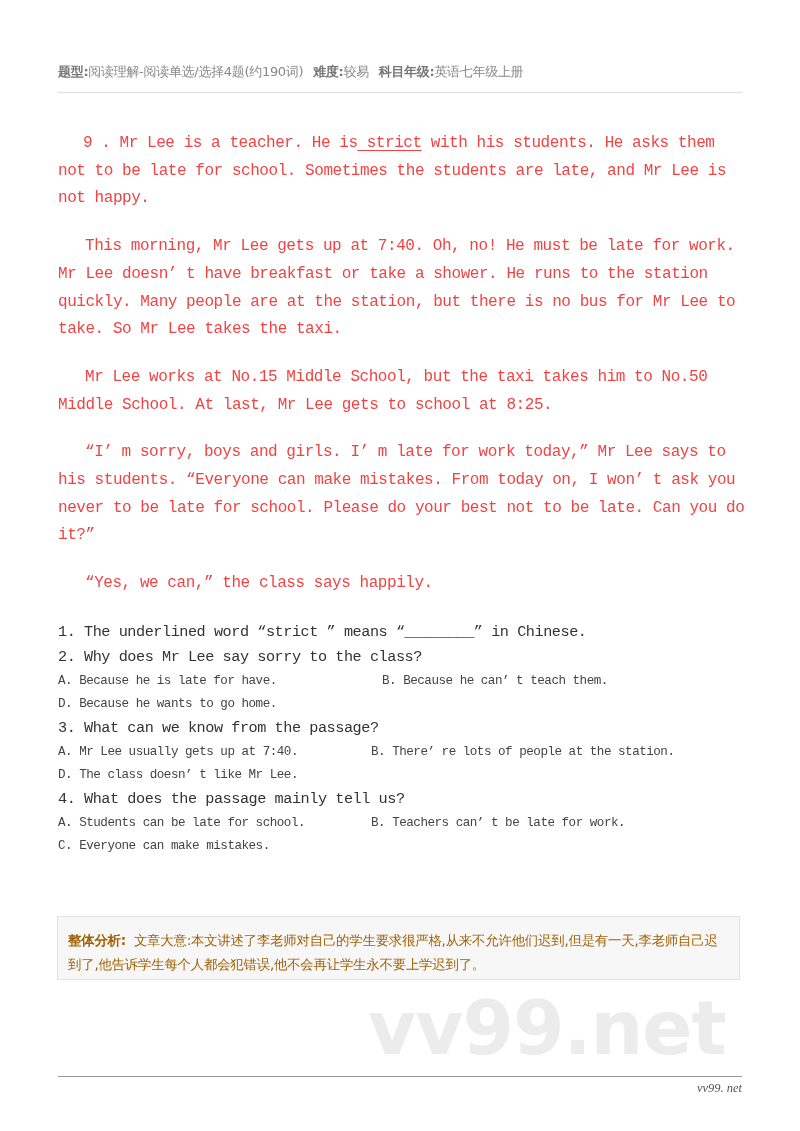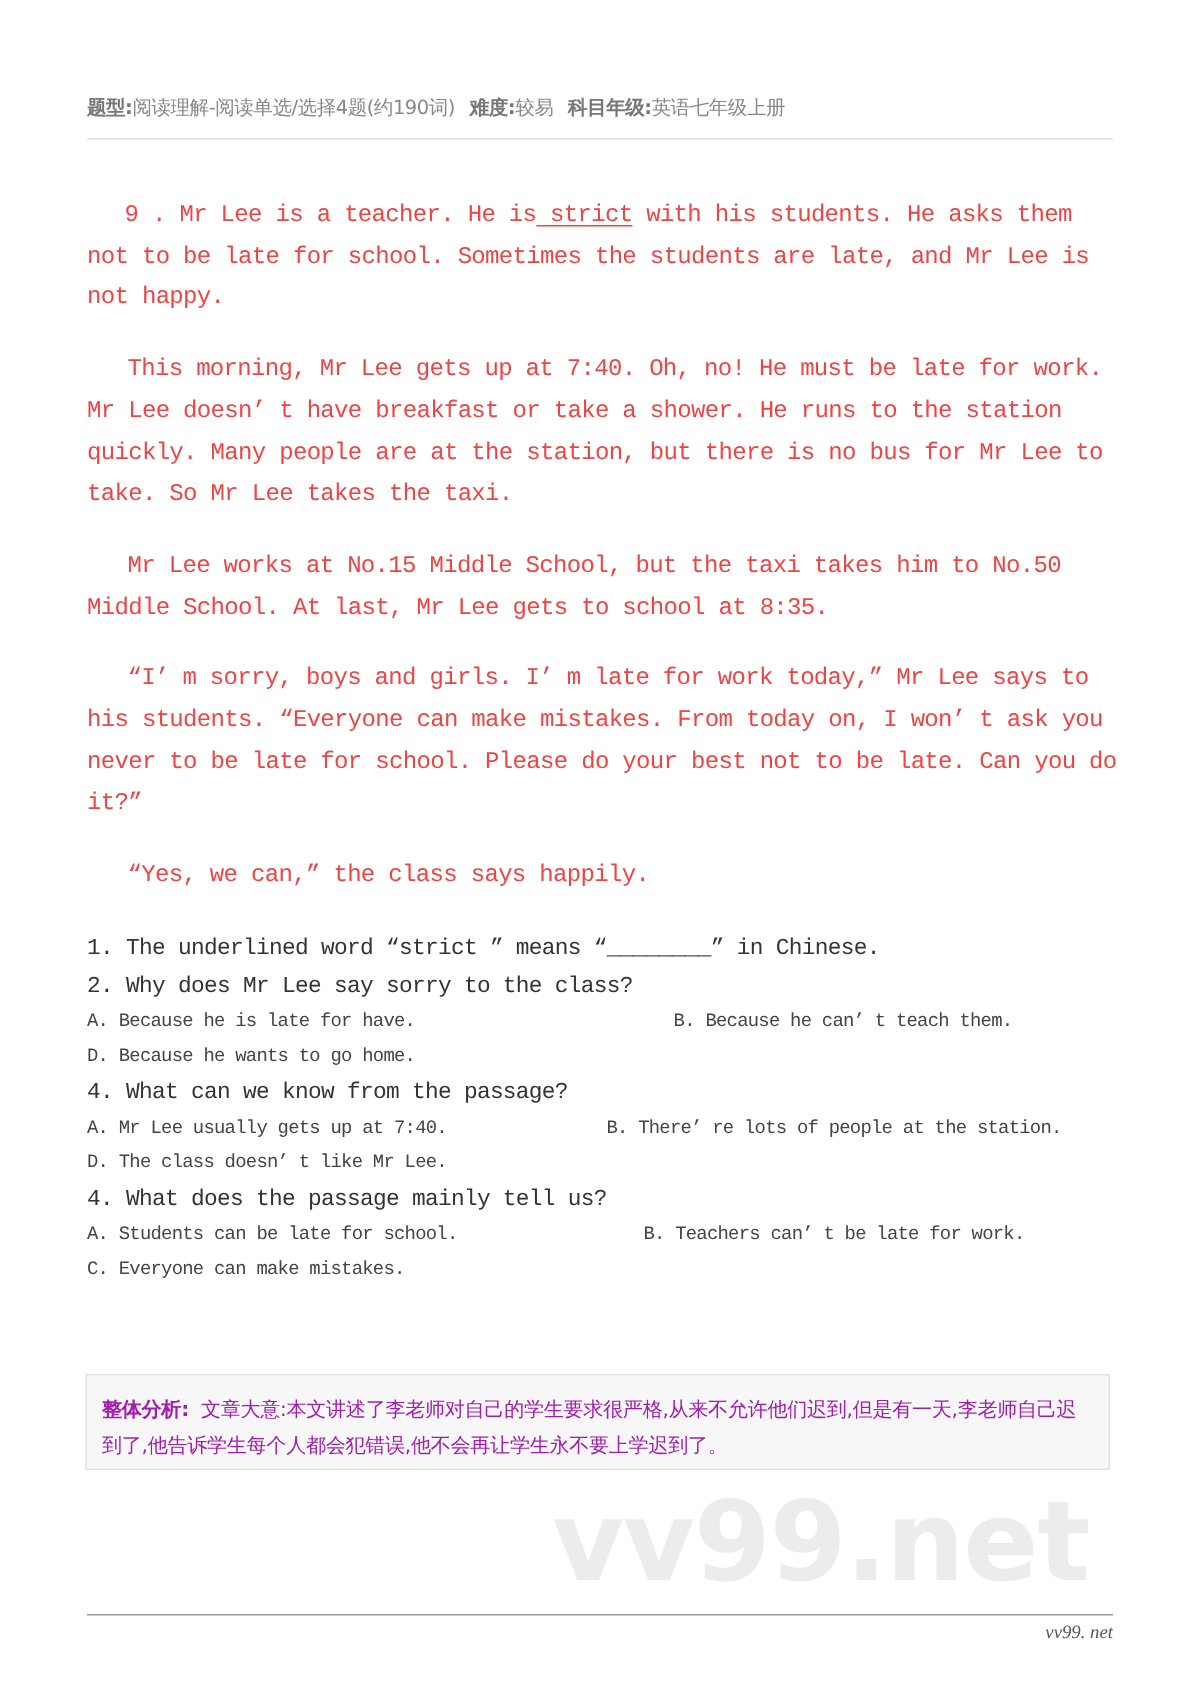--- a/index.html
+++ b/index.html
@@ -81,37 +81,37 @@
     .q-opts {
       display: flex;
       flex-wrap: wrap;
       font-size: 12.6px;
       line-height: 23px;
       letter-spacing: -0.5px;
       color: #444444;
     }
     .q-opts.four .opt { width: 172px; }
     .q-opts.two .opt { width: 324px; white-space: nowrap; }
-    .q-opts.two .opt:nth-child(2n) { width: 360px; text-align: center; }
+    .q-opts.two .opt:nth-child(2n) { width: 360px; }
     .q-opts.two.wide .opt { width: 313px; }
     .q-opts.two.wide .opt:nth-child(2n) { width: 370px; }
     .analysis-box {
       position: absolute;
       left: 57px;
       top: 916px;
       width: 683px;
       height: 64px;
       border: 1px solid #e3e3e3;
       background: #f7f7f7;
       box-sizing: border-box;
       padding: 12px 10px 0 10px;
       font-family: "DejaVu Sans", "Liberation Sans", sans-serif;
       font-size: 13.4px;
       line-height: 24px;
-      color: #a21caf;
+      color: #a16207;
       letter-spacing: -0.2px;
     }
     .analysis-box .lbl {
       font-weight: bold;
       margin-right: 8px;
     }
     .watermark {
       position: absolute;
       left: 368px;
       top: 988px;
@@ -147,39 +147,39 @@
 <div class="meta-bar">
   <span class="lbl">题型:</span><span class="val">阅读理解-阅读单选/选择4题(约190词)</span>
   <span class="lbl">难度:</span><span class="val">较易</span>
   <span class="lbl">科目年级:</span><span class="val">英语七年级上册</span>
 </div>
 <div class="meta-rule"></div>
 
 <div class="passage">
   <p class="first"><span>9 . Mr Lee is a teacher. He is</span><span class="u"> strict</span><span> with his students. He asks them not to be late for school. Sometimes the students are late, and Mr Lee is not happy.</span></p>
   <p>This morning, Mr Lee gets up at 7:40. Oh, no! He must be late for work. Mr Lee doesn’ t have breakfast or take a shower. He runs to the station quickly. Many people are at the station, but there is no bus for Mr Lee to take. So Mr Lee takes the taxi.</p>
-  <p>Mr Lee works at No.15 Middle School, but the taxi takes him to No.50 Middle School. At last, Mr Lee gets to school at 8:35.</p>
+  <p>Mr Lee works at No.15 Middle School, but the taxi takes him to No.50 Middle School. At last, Mr Lee gets to school at 8:25.</p>
   <p>“I’ m sorry, boys and girls. I’ m late for work today,” Mr Lee says to his students. “Everyone can make mistakes. From today on, I won’ t ask you never to be late for school. Please do your best not to be late. Can you do it?”</p>
   <p>“Yes, we can,” the class says happily.</p>
 </div>
 
 <div class="questions">
   <div>
     <div class="q-stem">1. The underlined word “strict ” means “________” in Chinese.</div>
   </div>
   <div>
     <div class="q-stem">2. Why does Mr Lee say sorry to the class?</div>
     <div class="q-opts two">
       <span class="opt">A. Because he is late for have.</span>
       <span class="opt">B. Because he can’ t teach them.</span>
       <span class="opt">D. Because he wants to go home.</span>
     </div>
   </div>
   <div>
-    <div class="q-stem">4. What can we know from the passage?</div>
+    <div class="q-stem">3. What can we know from the passage?</div>
     <div class="q-opts two wide">
       <span class="opt">A. Mr Lee usually gets up at 7:40.</span>
       <span class="opt">B. There’ re lots of people at the station.</span>
       <span class="opt">D. The class doesn’ t like Mr Lee.</span>
     </div>
   </div>
   <div>
     <div class="q-stem">4. What does the passage mainly tell us?</div>
     <div class="q-opts two wide">
       <span class="opt">A. Students can be late for school.</span>

